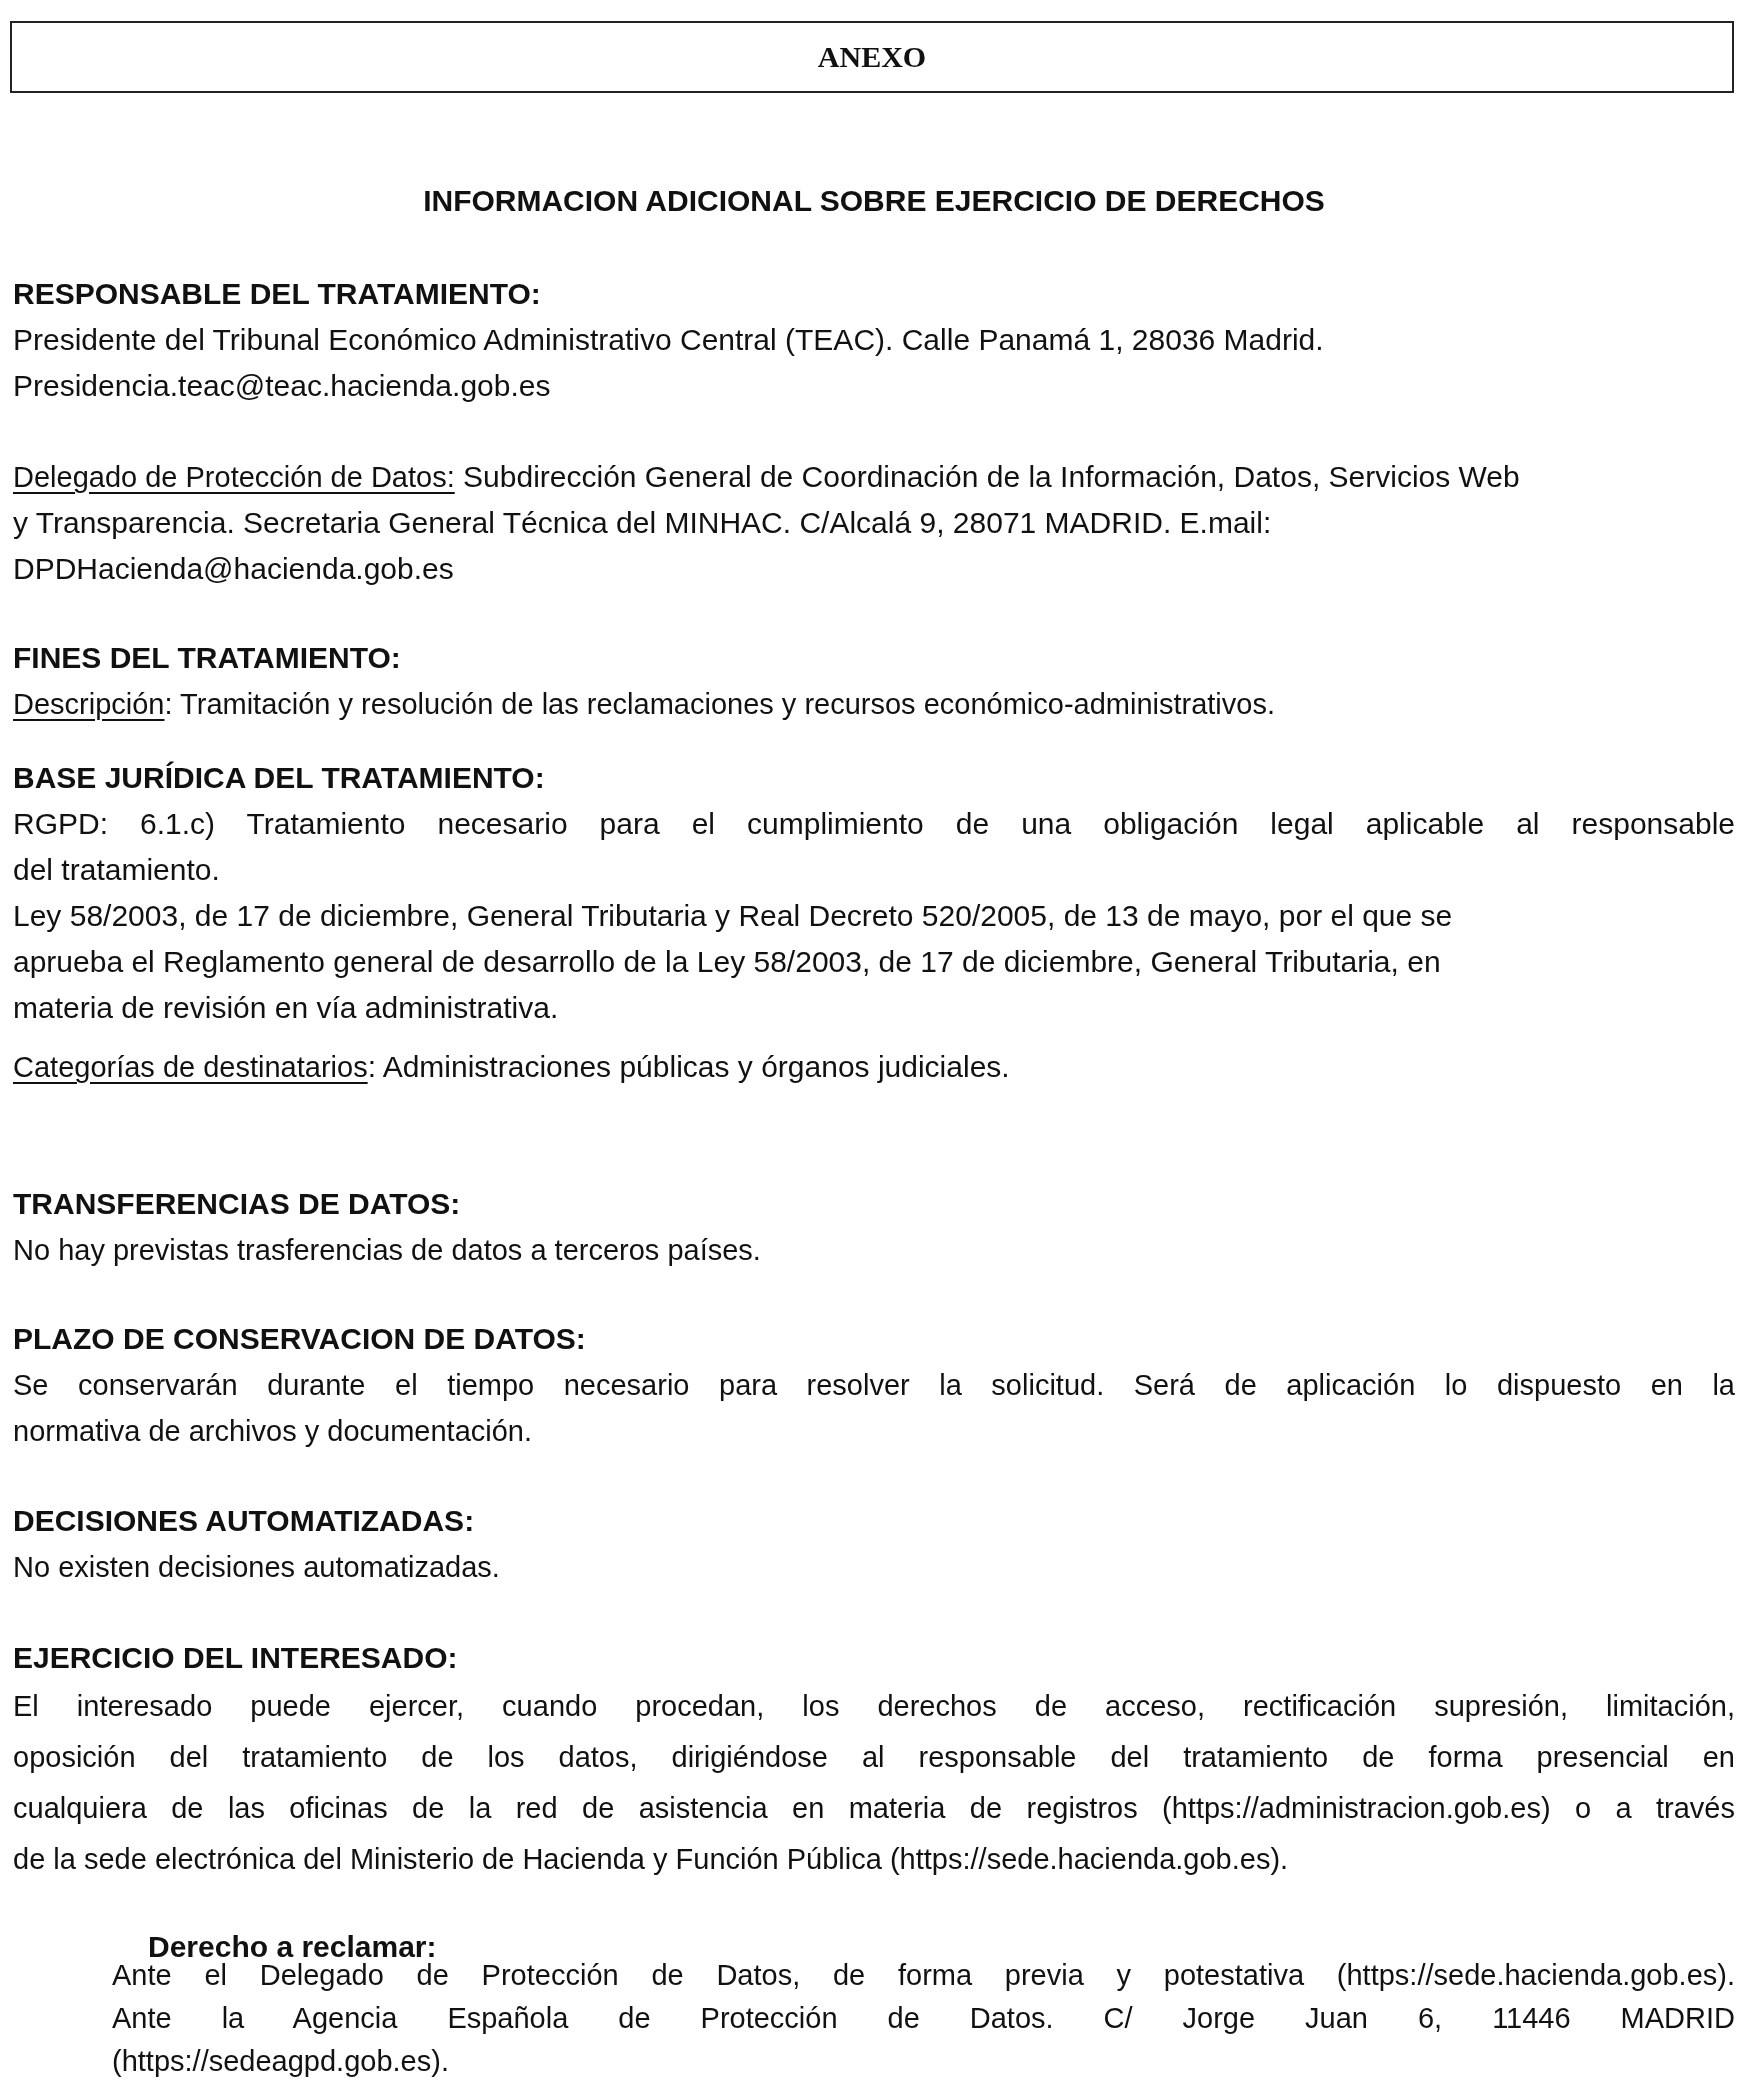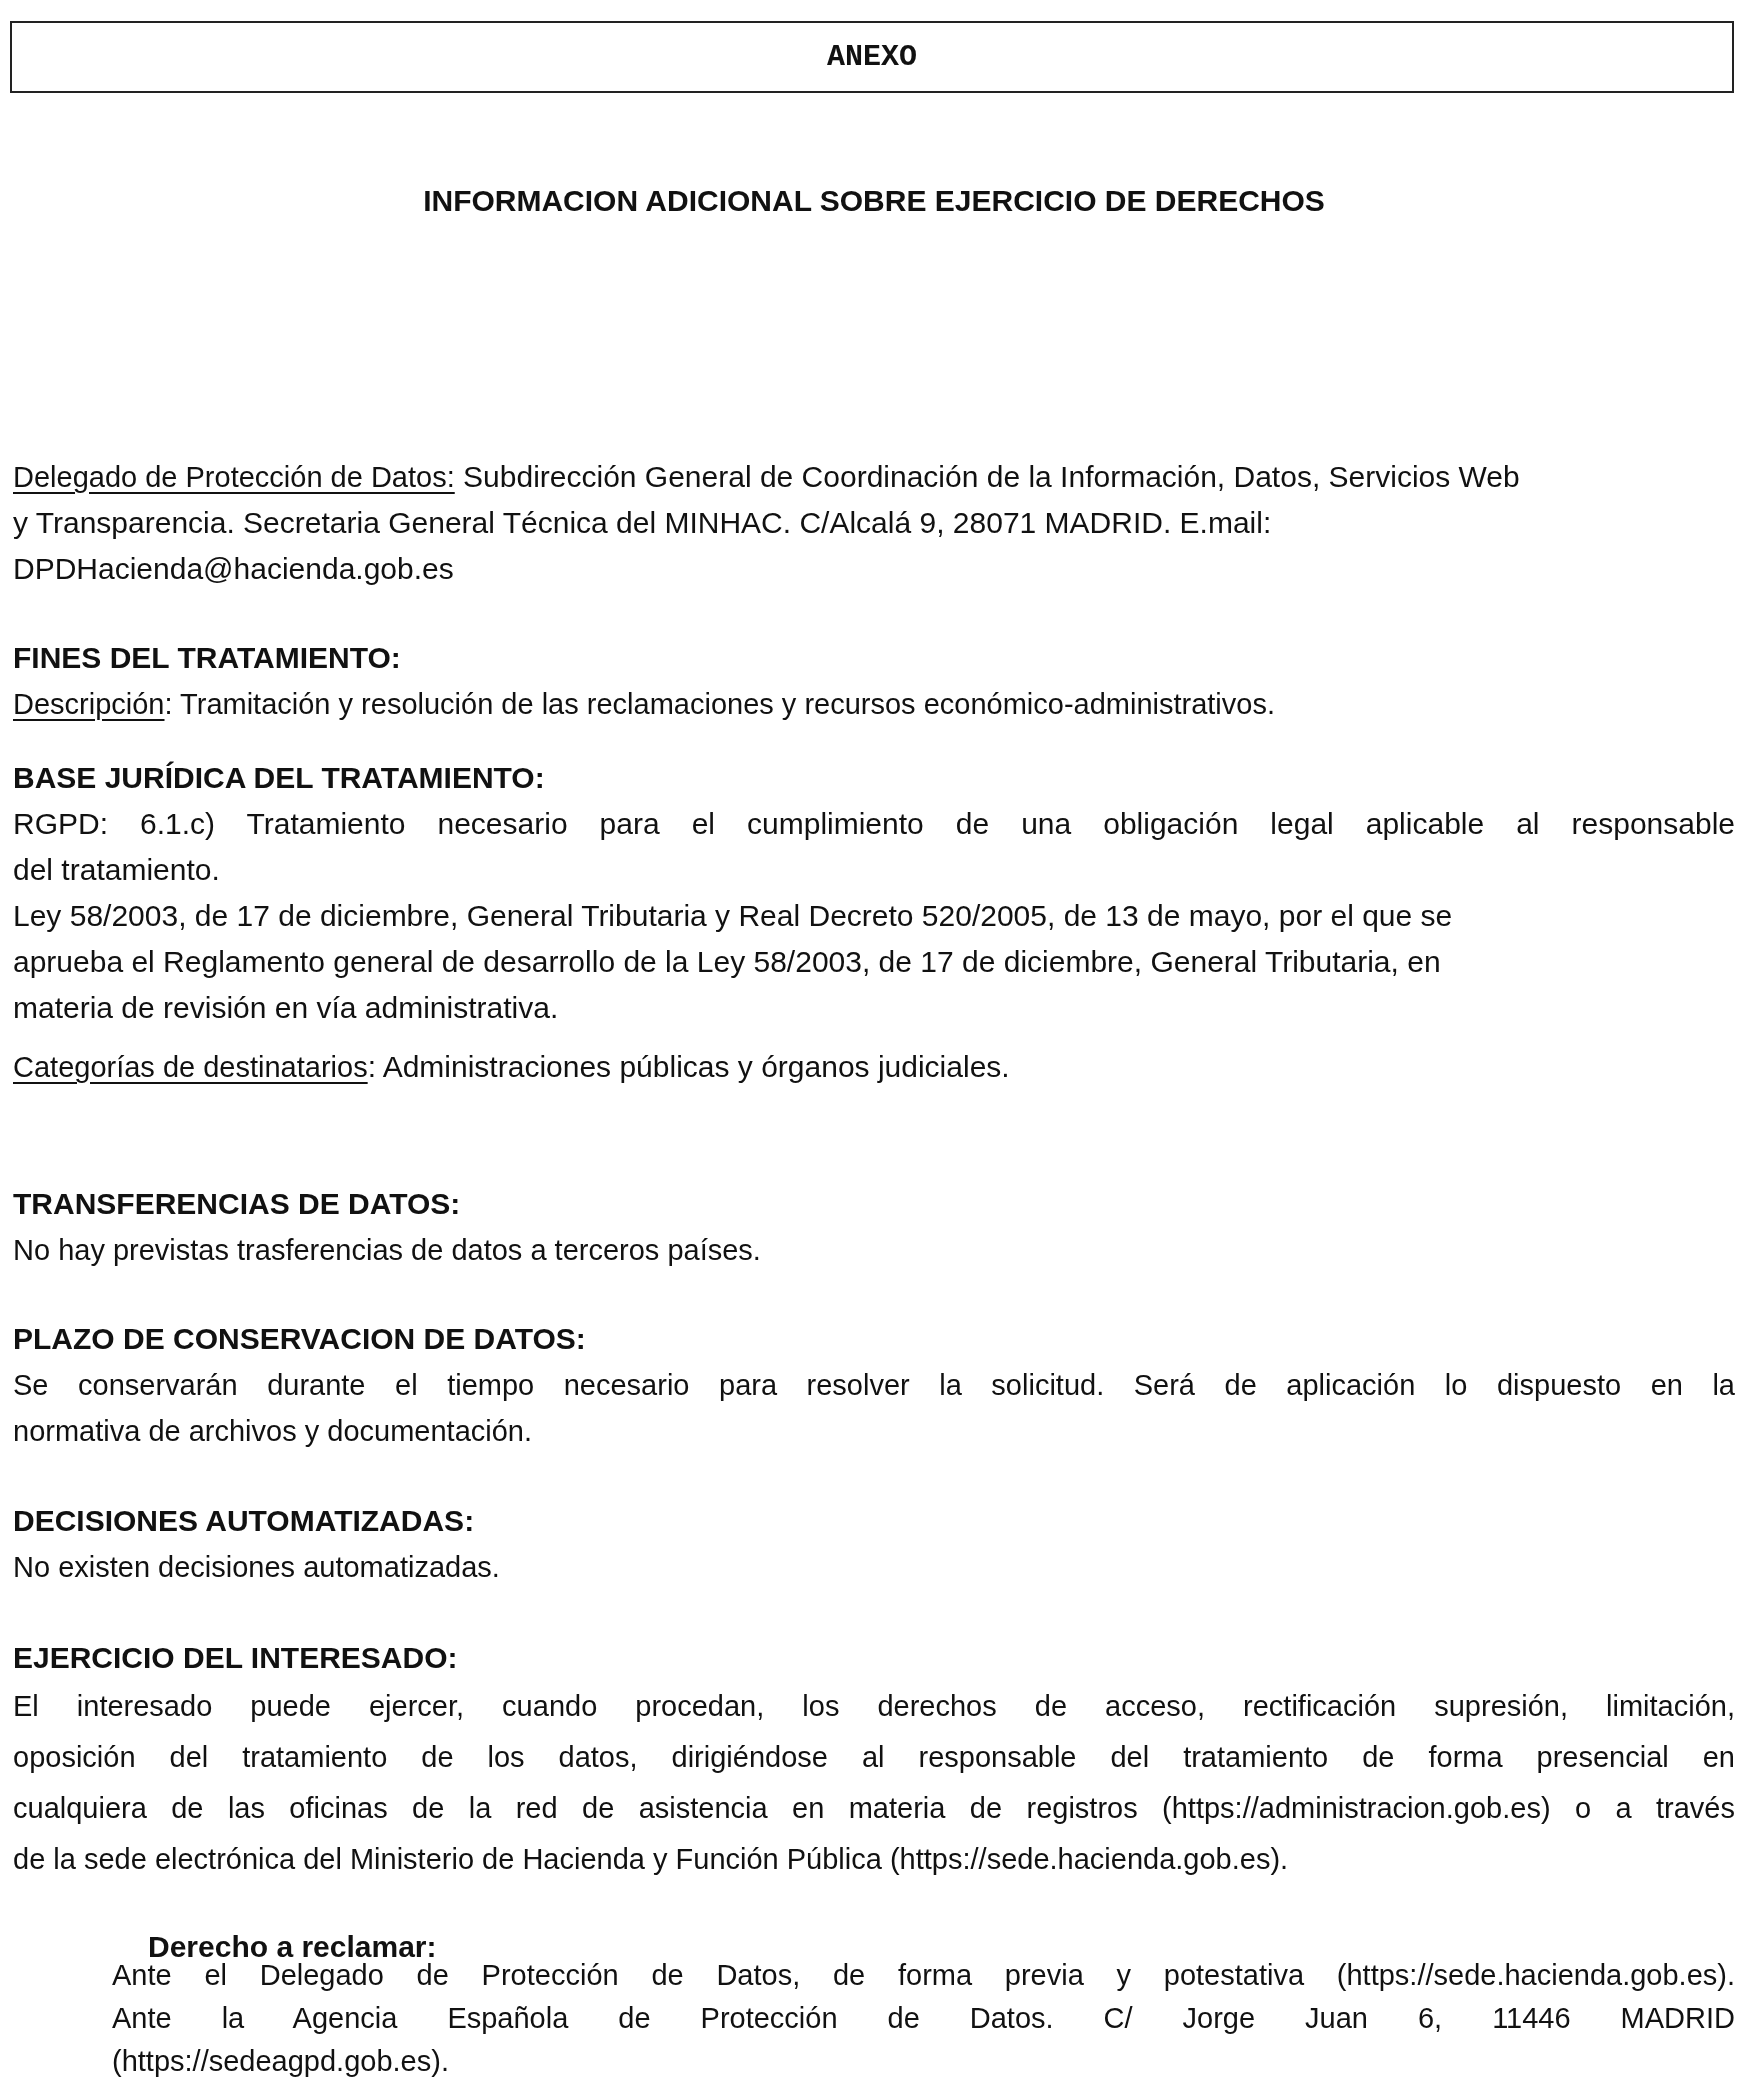--- a/index.html
+++ b/index.html
@@ -26,21 +26,21 @@
       top: 21.4px;
       width: 1724px;
       height: 72px;
       border: 2.5px solid #222222;
       box-sizing: border-box;
       display: flex;
       align-items: center;
       justify-content: center;
     }
     .anexo-title {
-      font-family: Liberation Mono, monospace;
+      font-family: Liberation Serif, serif;
       font-weight: bold;
       font-size: 30px;
       letter-spacing: 0px;
       color: #111;
     }
     .main-title {
       position: absolute;
       left: 0;
       top: 184px;
       width: 1748px;
@@ -99,20 +99,25 @@
 <body>
 
 <div class="page">
 
   <div class="anexo-box">
     <span class="anexo-title">ANEXO</span>
   </div>
 
   <div class="main-title">INFORMACION ADICIONAL SOBRE EJERCICIO DE DERECHOS</div>
 
+  <div class="block" style="top:271px;">
+    <p class="heading">RESPONSABLE DEL TRATAMIENTO:</p>
+    <p class="arial">Presidente del Tribunal Económico Administrativo Central (TEAC). Calle Panamá 1, 28036 Madrid.</p>
+    <p class="arial">Presidencia.teac@teac.hacienda.gob.es</p>
+  </div>
 
   <div class="block" style="top:454px;">
     <p class="arial">
       <span class="calibri u">Delegado de Protección de Datos:</span><span> Subdirección General de Coordinación de la Información, Datos, Servicios Web</span>
     </p>
     <p class="arial">y Transparencia. Secretaria General Técnica del MINHAC. C/Alcalá  9,  28071  MADRID. E.mail:</p>
     <p class="arial">DPDHacienda@hacienda.gob.es</p>
   </div>
 
   <div class="block" style="top:635px;">

